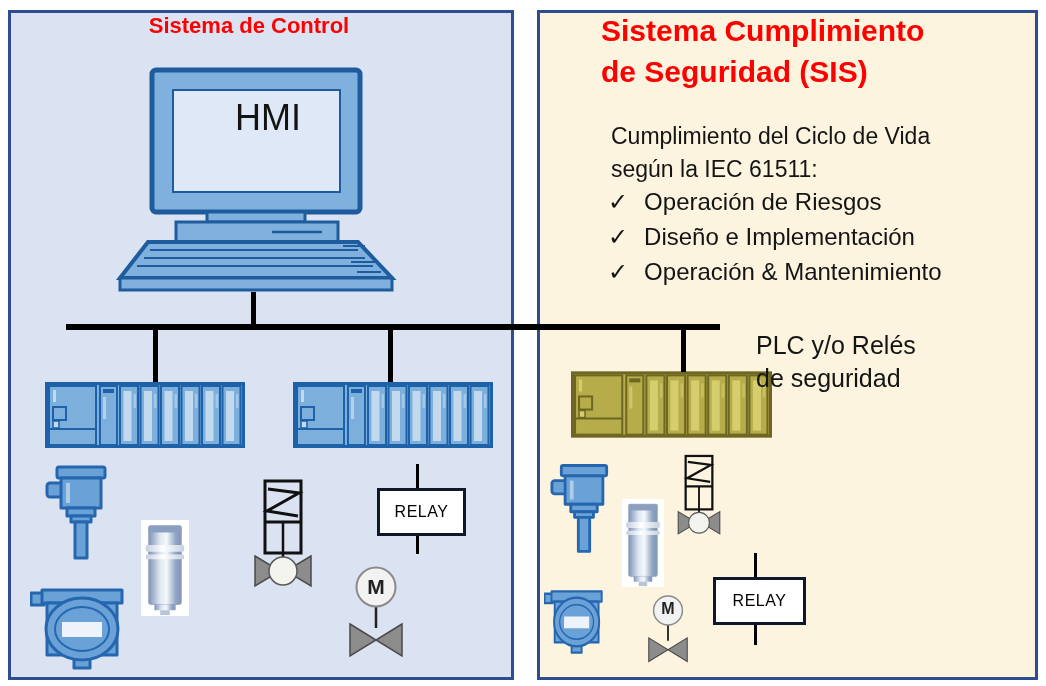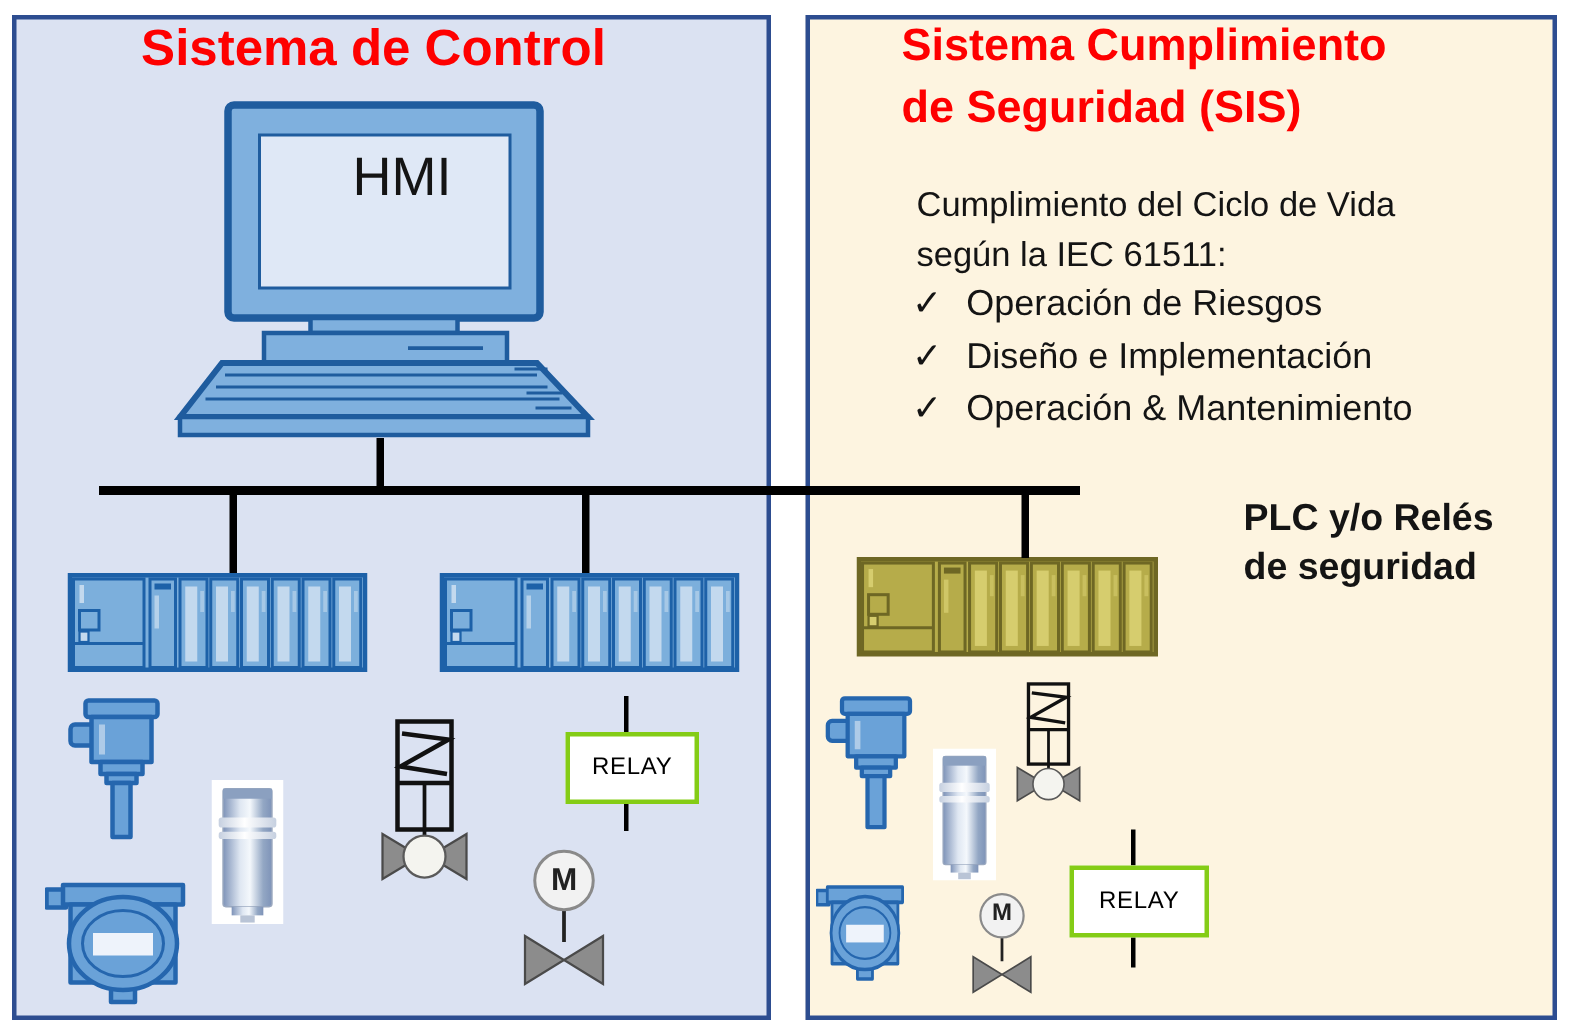--- a/index.html
+++ b/index.html
@@ -6,36 +6,36 @@
   #screen{
     position:relative;width:1046px;height:686px;background:#ffffff;
     font-family:"Liberation Sans",sans-serif;overflow:hidden;
   }
   .abs{position:absolute;}
   .panel{position:absolute;top:10px;height:664px;border:3px solid var(--panel-border);}
   .panel.left{left:8px;width:500px;background:var(--left-panel-bg);}
   .panel.right{left:537px;width:495px;background:var(--right-panel-bg);}
 
   .panel-title{position:absolute;color:var(--title-red);font-weight:bold;white-space:nowrap;}
-  #left-title{left:8px;top:13px;width:482px;text-align:center;font-size:34px;}
+  #left-title{left:8px;top:13px;width:482px;text-align:center;font-size:22px;}
   #right-title{left:601px;top:10px;font-size:30px;line-height:41px;}
 
   .body-text{position:absolute;color:#141414;font-size:23px;line-height:33px;white-space:nowrap;}
   #lifecycle-text{left:595px;top:120px;margin-left:16px;}
   #checklist{left:608px;top:188px;}
   .check-row{display:flex;align-items:baseline;gap:16px;height:35px;font-size:24px;color:#141414;}
   .check-mark{font-size:24px;}
 
-  #plc-label{left:829px;top:329px;font-size:25px;line-height:33px;font-weight:bold;}
+  #plc-label{left:756px;top:329px;font-size:25px;line-height:33px;}
   #cert-note{left:756px;top:445px;color:var(--note-red);font-size:23px;line-height:31px;}
 
   .bus{position:absolute;background:var(--bus-black);z-index:6;}
 
   .relay-box{
-    position:absolute;background:#ffffff;border:3px solid #84cc16;z-index:5;
+    position:absolute;background:#ffffff;border:3px solid #0f172a;z-index:5;
     display:flex;align-items:center;justify-content:center;
     font-size:16px;color:#000;letter-spacing:.5px;
   }
   .relay-line{position:absolute;width:3px;background:#000;}
 
   .m-label{position:absolute;text-align:center;font-weight:bold;color:#222;}
   #hmi-label{left:173px;top:97px;width:166px;text-align:center;font-size:36px;color:#141414;margin-left:12px;}
 
   .plc-blue{--plc-body:var(--plc-blue-body);--plc-border:var(--plc-blue-border);--plc-light:var(--plc-blue-light);}
   .plc-yellow{--plc-body:var(--plc-yellow-body);--plc-border:var(--plc-yellow-border);--plc-light:var(--plc-yellow-light);}

